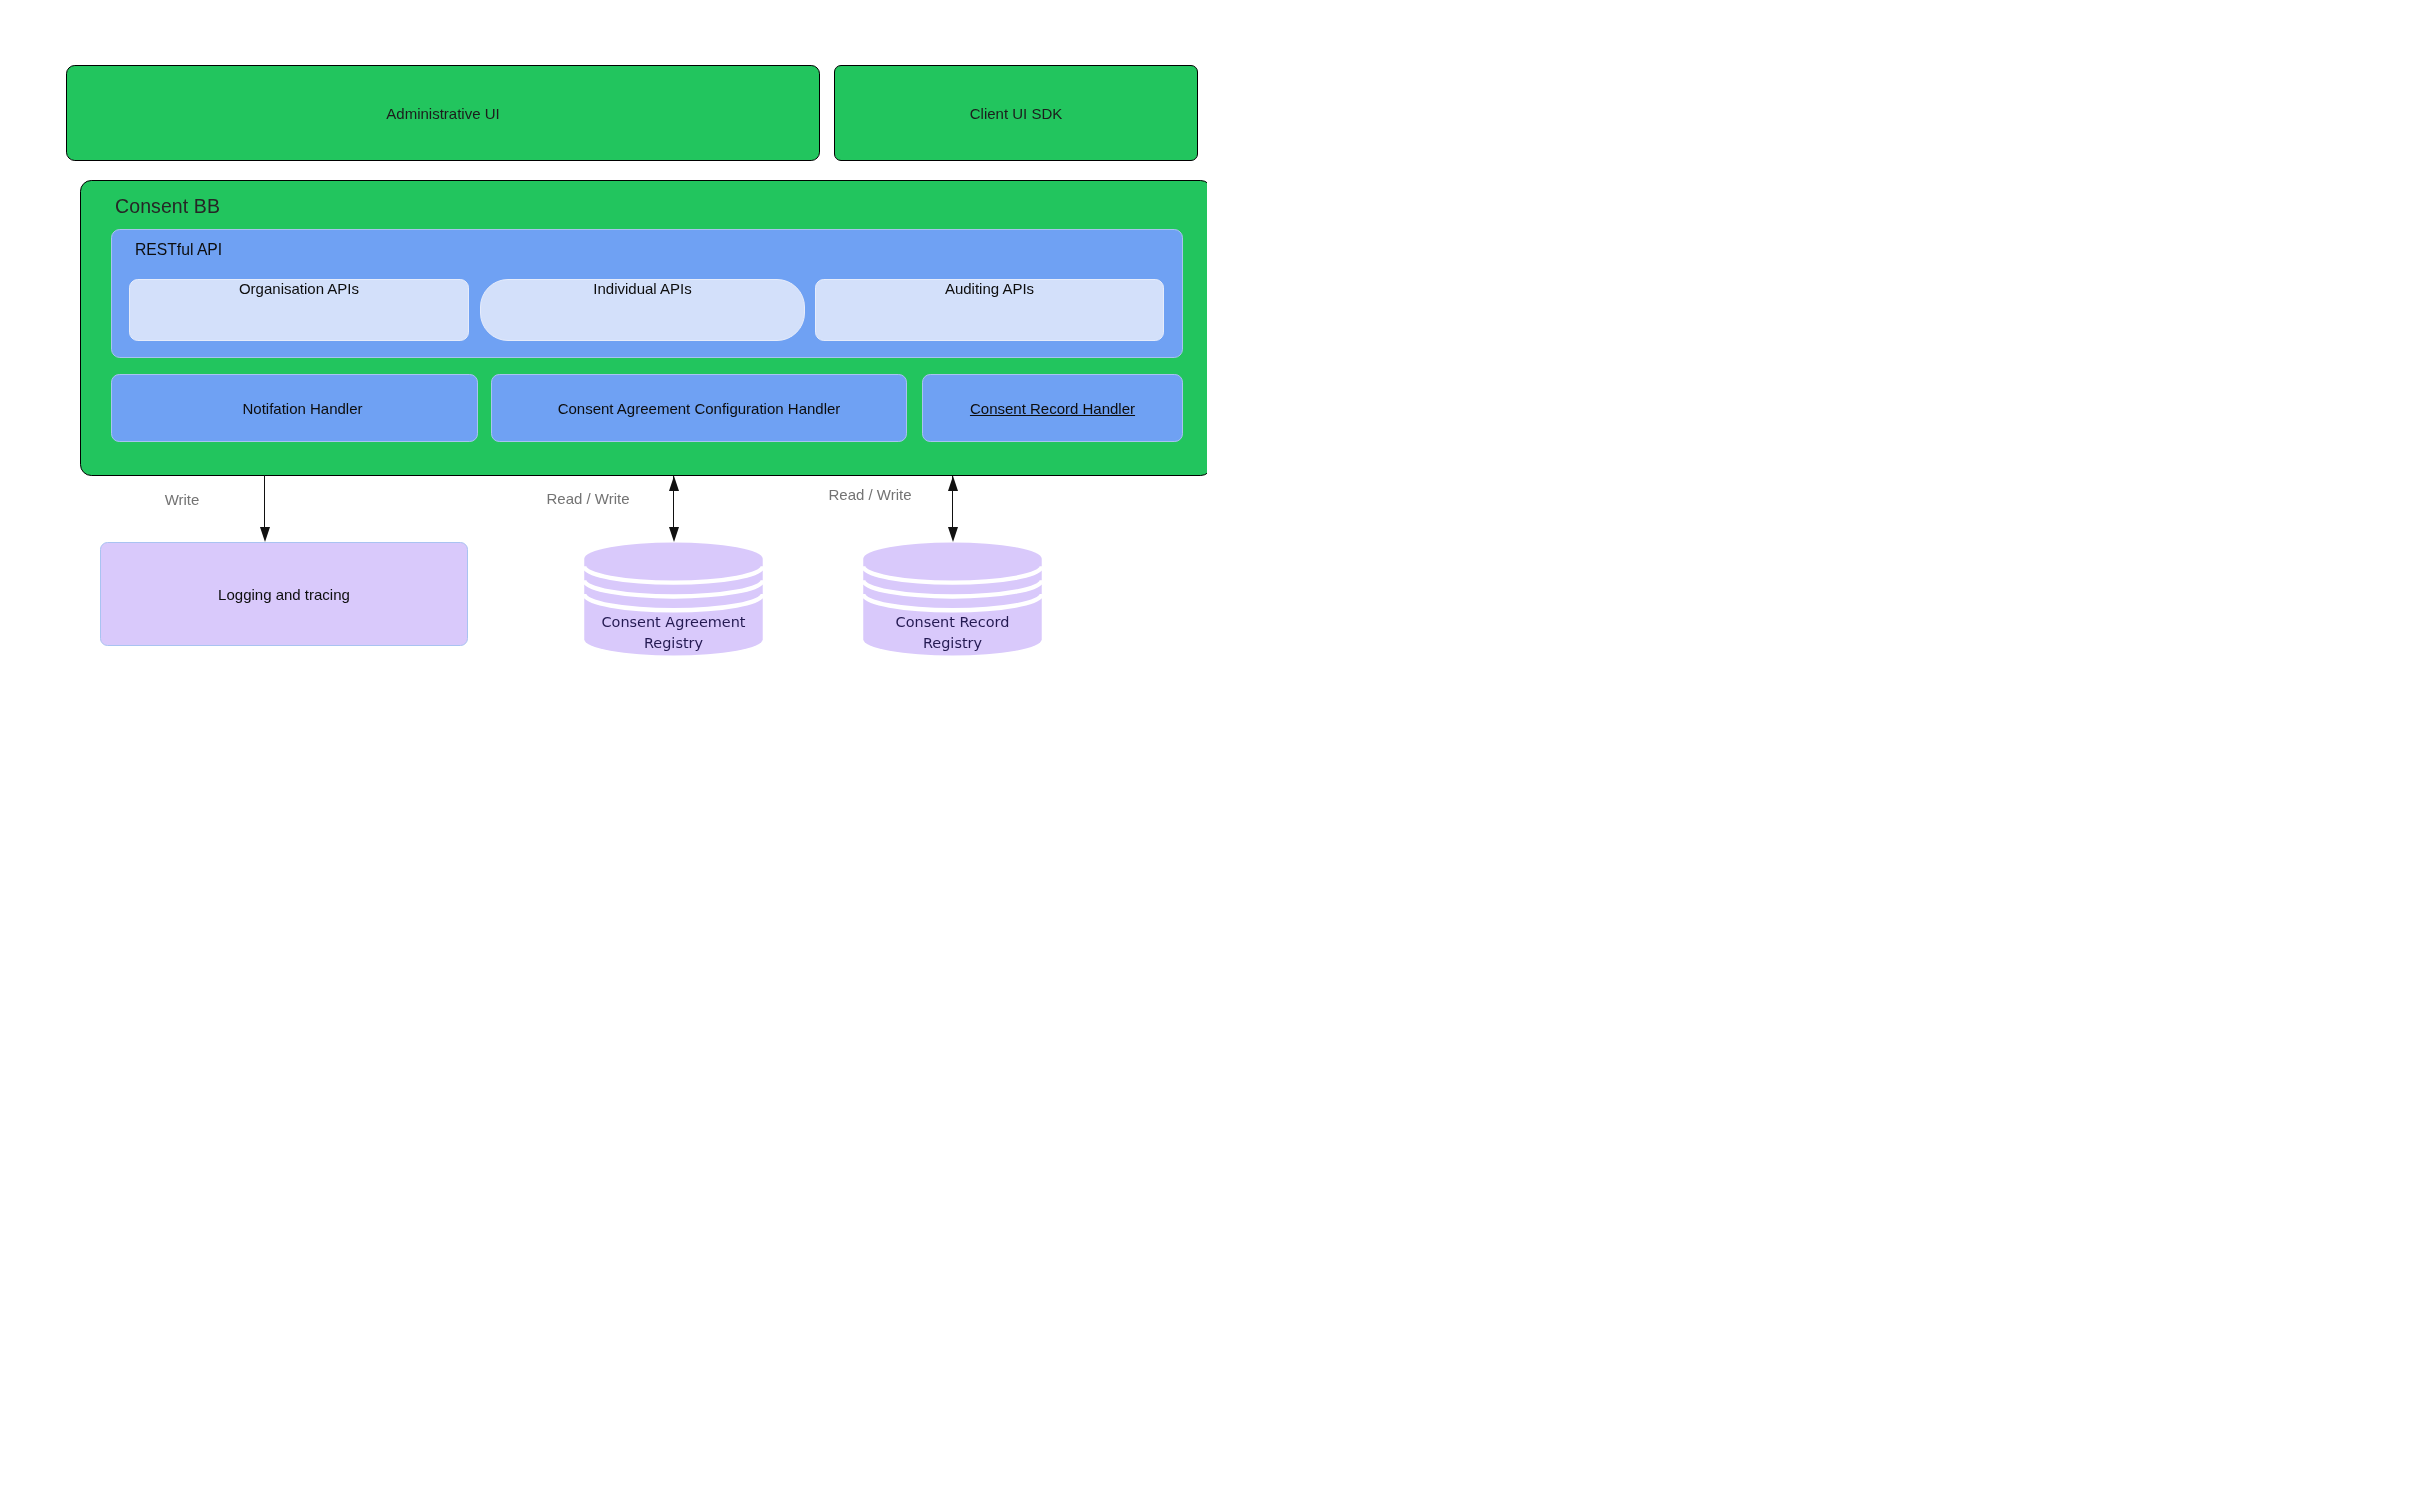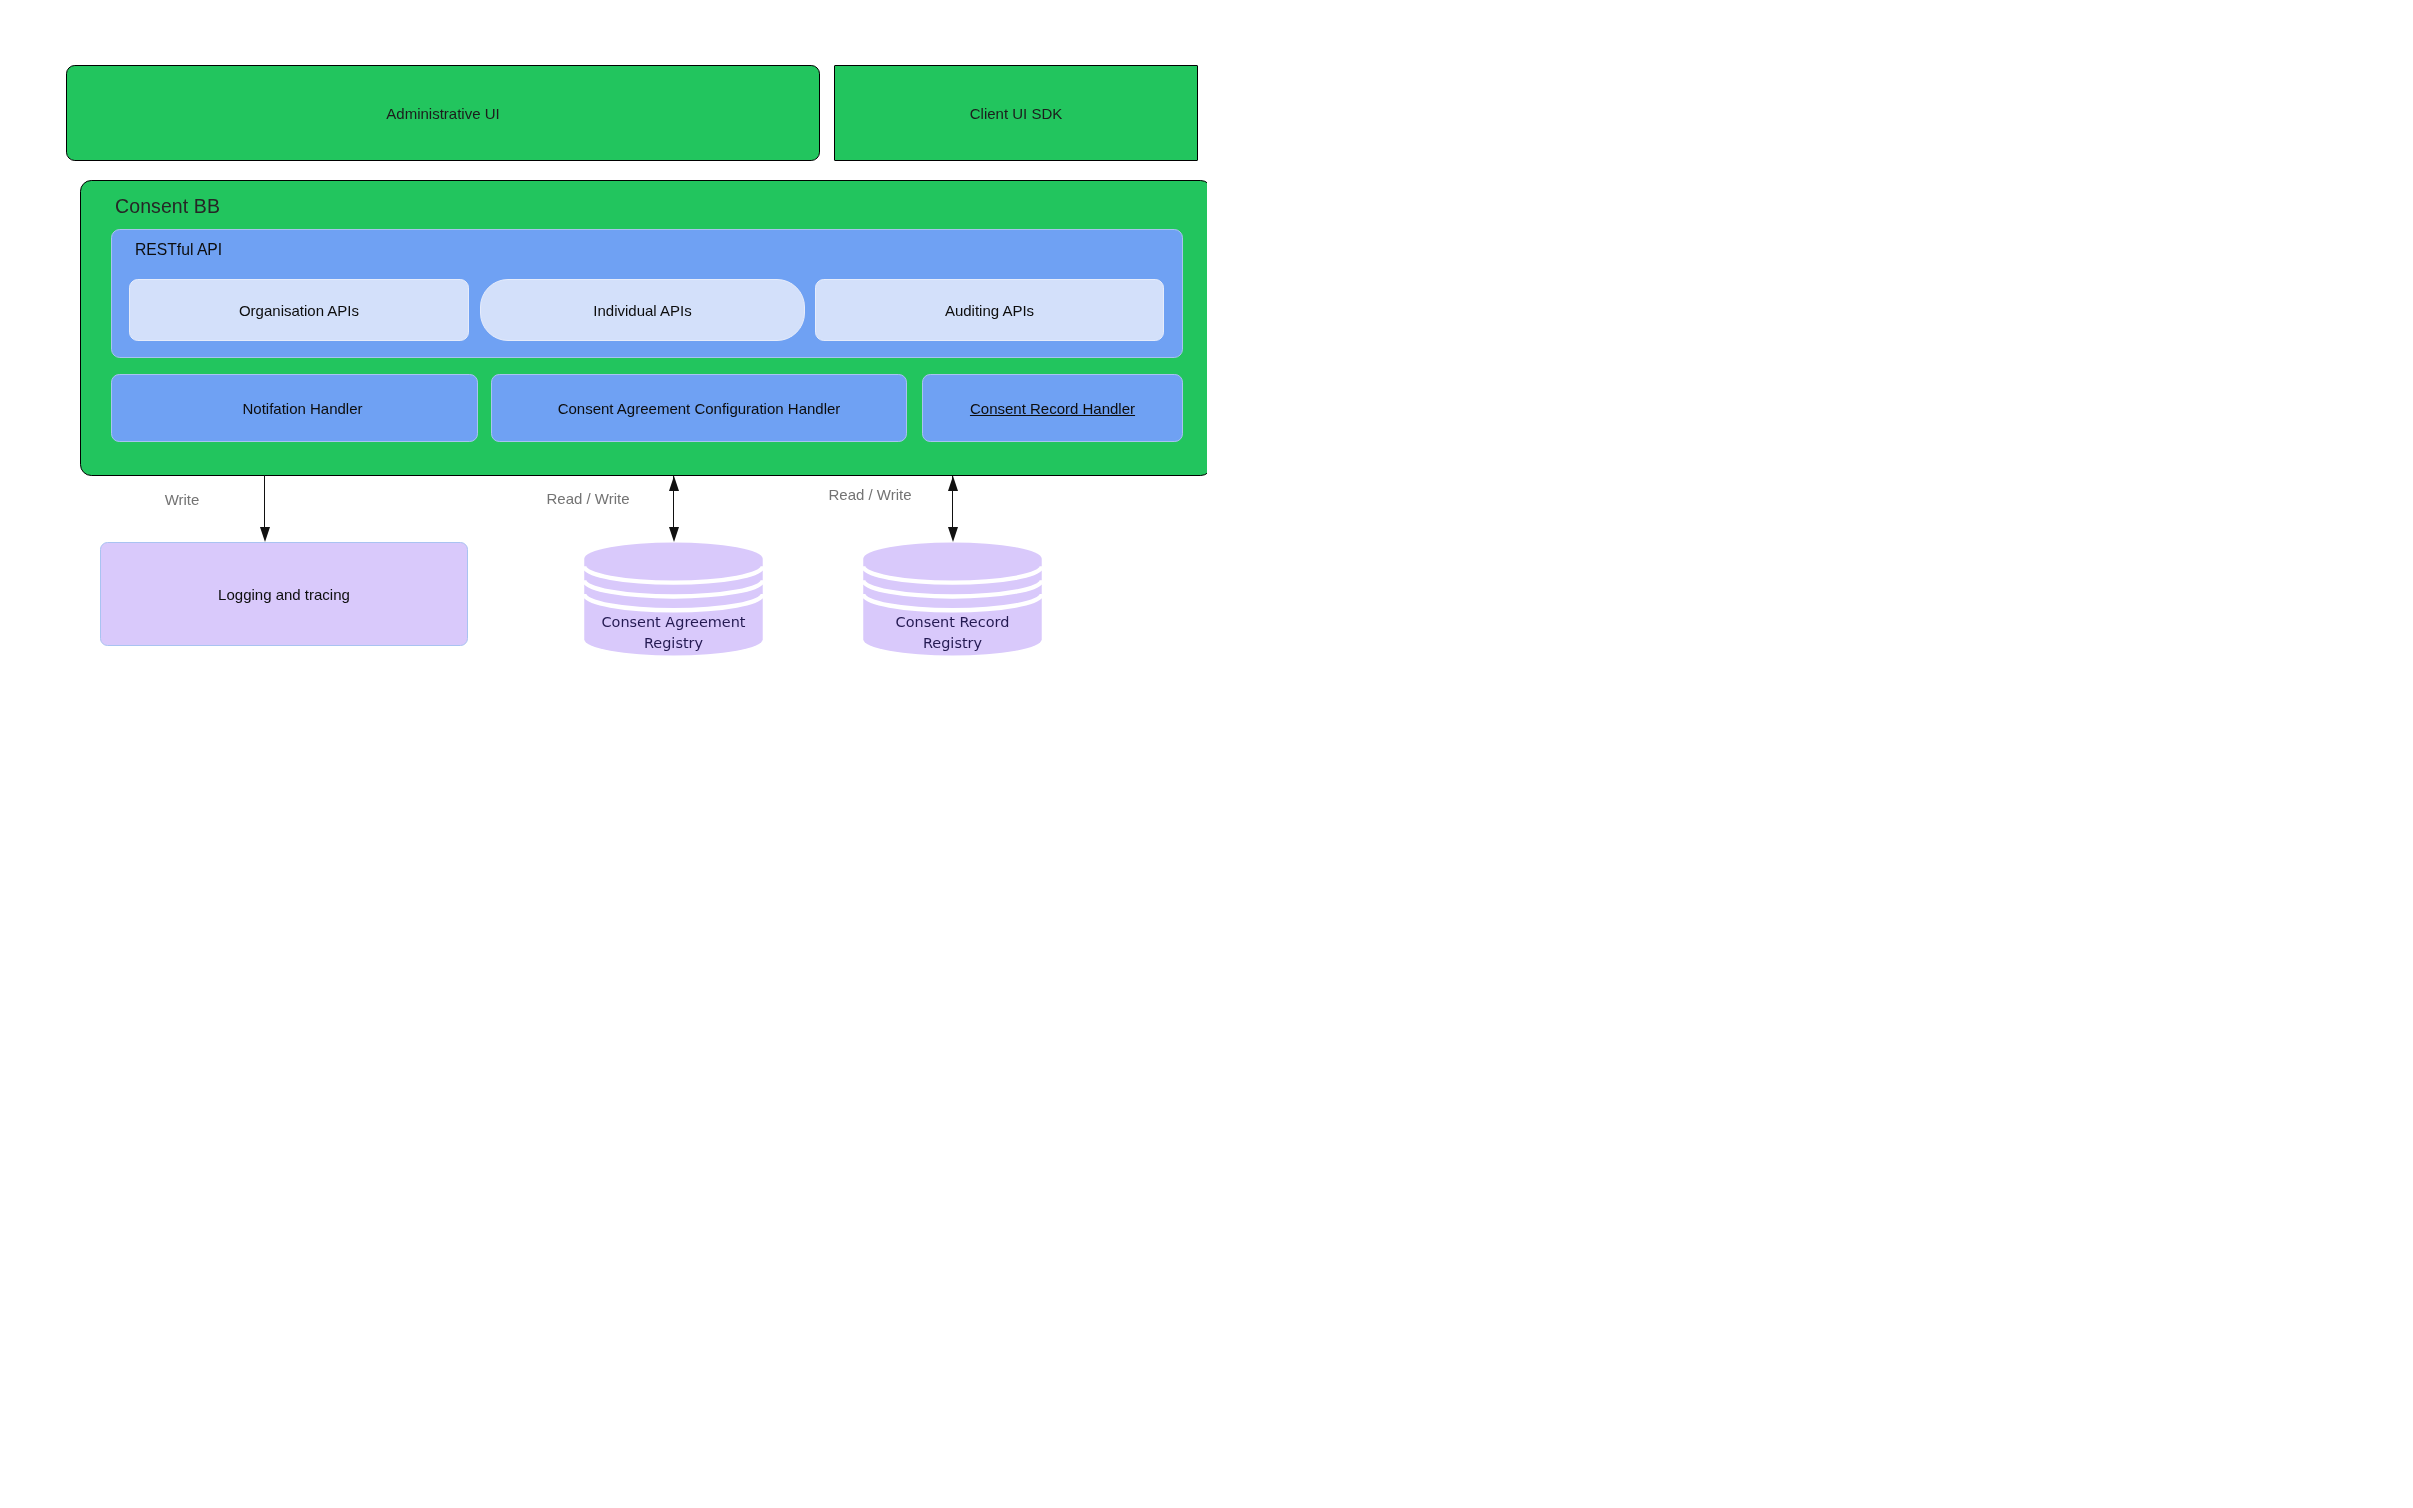--- a/index.html
+++ b/index.html
@@ -14,35 +14,35 @@
   .outline-box{
     position:absolute;
     background:#22c55e;
     border:1.3px solid #000000;
     border-radius:10px;
     display:flex;align-items:center;justify-content:center;
     font-size:15px;
     margin-left:33px;
   }
   .box-admin{left:33px;top:65px;width:752px;height:94px;border-radius:8.8px;}
-  .box-client{left:801px;top:65px;width:362px;height:94px;border-radius:1px;}
+  .box-client{left:801px;top:65px;width:362px;height:94px;border-radius:7px;}
   .consent-bb{left:47px;top:180px;width:1130px;height:294px;border-radius:11.3px;display:block;}
   .consent-title{
     position:absolute;left:34px;top:14px;
     font-size:19.5px;color:#262626;letter-spacing:0.1px;
   }
   .restful{
     position:absolute;left:30px;top:48px;width:1070px;height:127px;
     background:#6FA1F3;border:1.3px solid #A9C3F1;border-radius:8.8px;
   }
   .restful-label{position:absolute;left:23px;top:10.7px;font-size:15.7px;color:#0d0d0d;}
   .api-box{
     position:absolute;top:49px;height:62px;
     background:#D3E0FA;border:1.3px solid #E6ECFB;border-radius:8.8px;
-    display:flex;align-items:center;justify-content:center;
+    display:flex;justify-content:center;
     font-size:15px;color:#0d0d0d;box-sizing:border-box;
   }
   .api-org{left:17px;width:340px;}
   .api-ind{left:368px;width:325px;border-radius:28px;}
   .api-aud{left:703px;width:349px;}
   .handler-box{
     position:absolute;top:193px;height:68px;
     background:#6FA1F3;border:1.3px solid #A9C3F1;border-radius:8.2px;
     display:flex;align-items:center;justify-content:center;
     font-size:15px;color:#0d0d0d;box-sizing:border-box;

